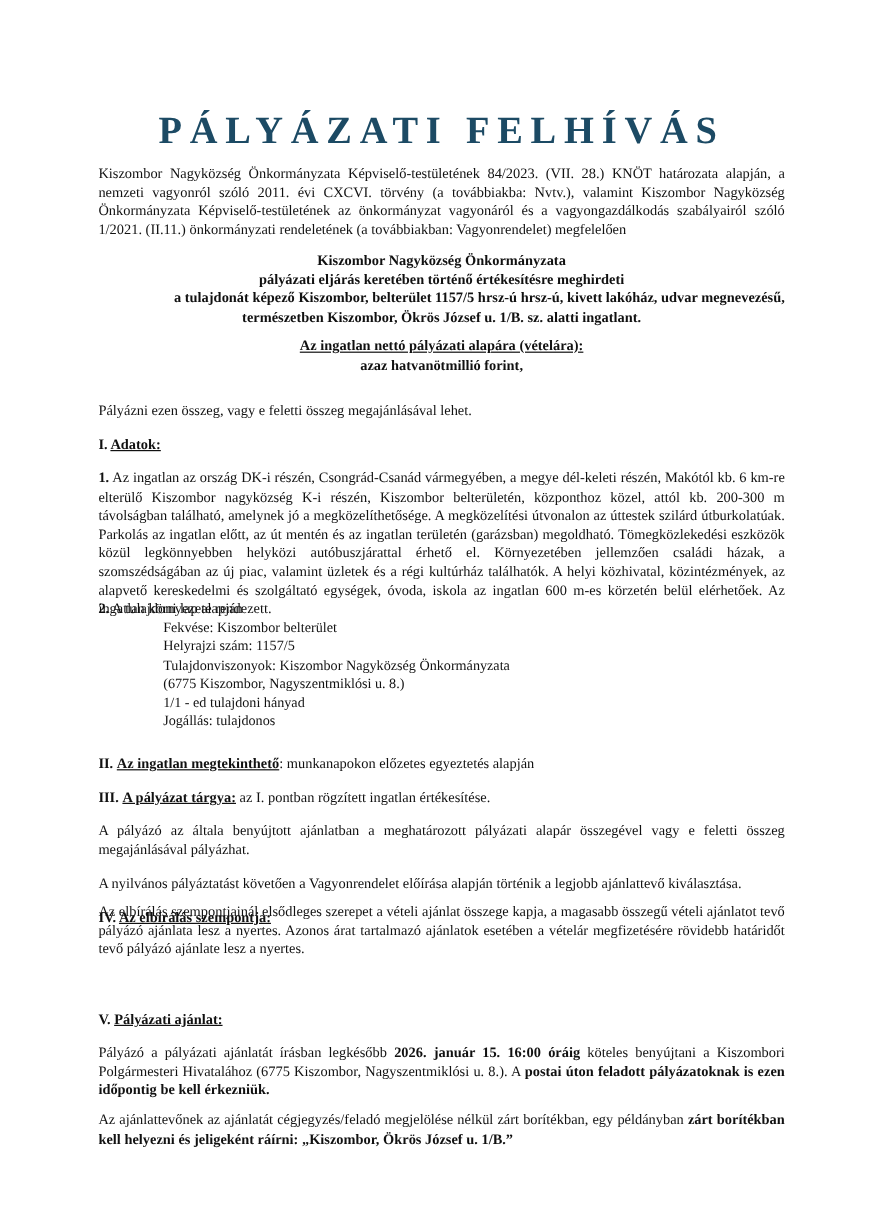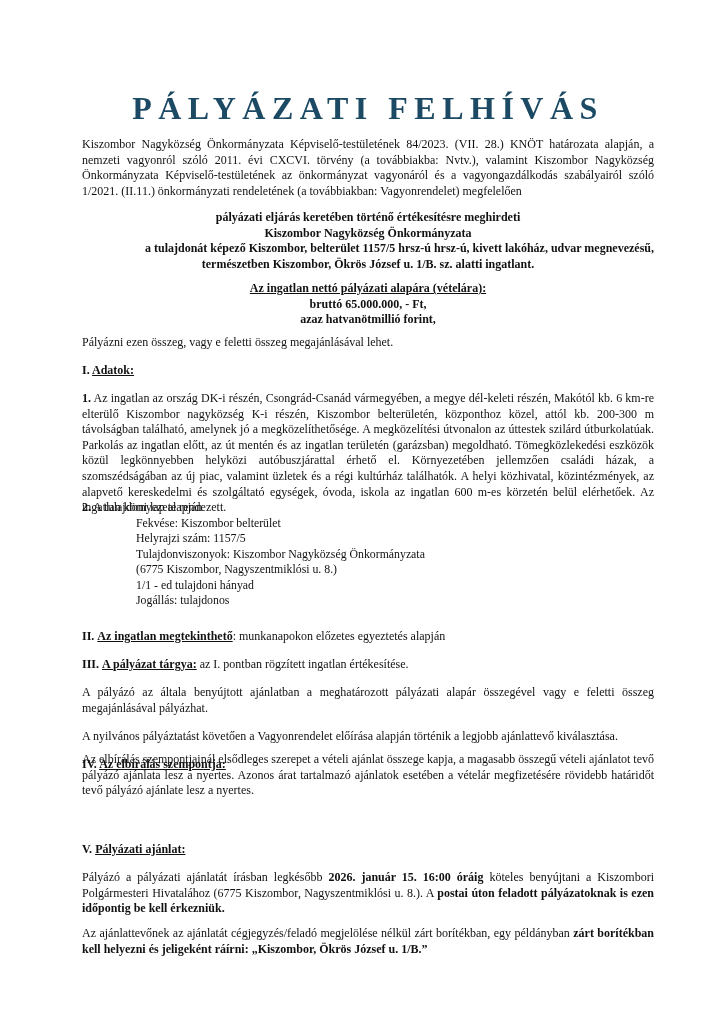--- a/index.html
+++ b/index.html
@@ -19,29 +19,28 @@
 </head>
 <body>
 
 <div class="page">
 
   <div class="title">PÁLYÁZATI FELHÍVÁS</div>
 
   <p class="abs" style="top:137px;">Kiszombor Nagyközség Önkormányzata Képviselő-testületének 84/2023. (VII. 28.) KNÖT határozata alapján, a nemzeti vagyonról szóló 2011. évi CXCVI. törvény (a továbbiakba: Nvtv.), valamint Kiszombor Nagyközség Önkormányzata Képviselő-testületének az önkormányzat vagyonáról és a vagyongazdálkodás szabályairól szóló 1/2021. (II.11.) önkormányzati rendeletének (a továbbiakban: Vagyonrendelet) megfelelően</p>
 
   <div class="abs center b" style="top:210px;">
+    <div class="blk center">Kiszombor Nagyközség Önkormányzata</div>
     <div class="blk center">pályázati eljárás keretében történő értékesítésre meghirdeti</div>
-    <div class="blk center">Kiszombor Nagyközség Önkormányzata</div>
     <div class="blk center" style="white-space:nowrap;text-align:right;">a tulajdonát képező Kiszombor, belterület 1157/5 hrsz-ú hrsz-ú, kivett lakóház, udvar megnevezésű,</div>
     <div class="blk center">természetben Kiszombor, Ökrös József u. 1/B. sz. alatti ingatlant.</div>
   </div>
 
   <div class="abs center b" style="top:281px;">
     <div class="blk center u">Az ingatlan nettó pályázati alapára (vételára):</div>
-    <div class="blk center">bruttó 65.000.000, - Ft,</div>
     <div class="blk center">azaz hatvanötmillió forint,</div>
   </div>
 
   <p class="abs" style="top:335px;">Pályázni ezen összeg, vagy e feletti összeg megajánlásával lehet.</p>
 
   <p class="abs b" style="top:363px;">
     <span>I.</span>
     <span class="u">Adatok:</span>
   </p>
 

